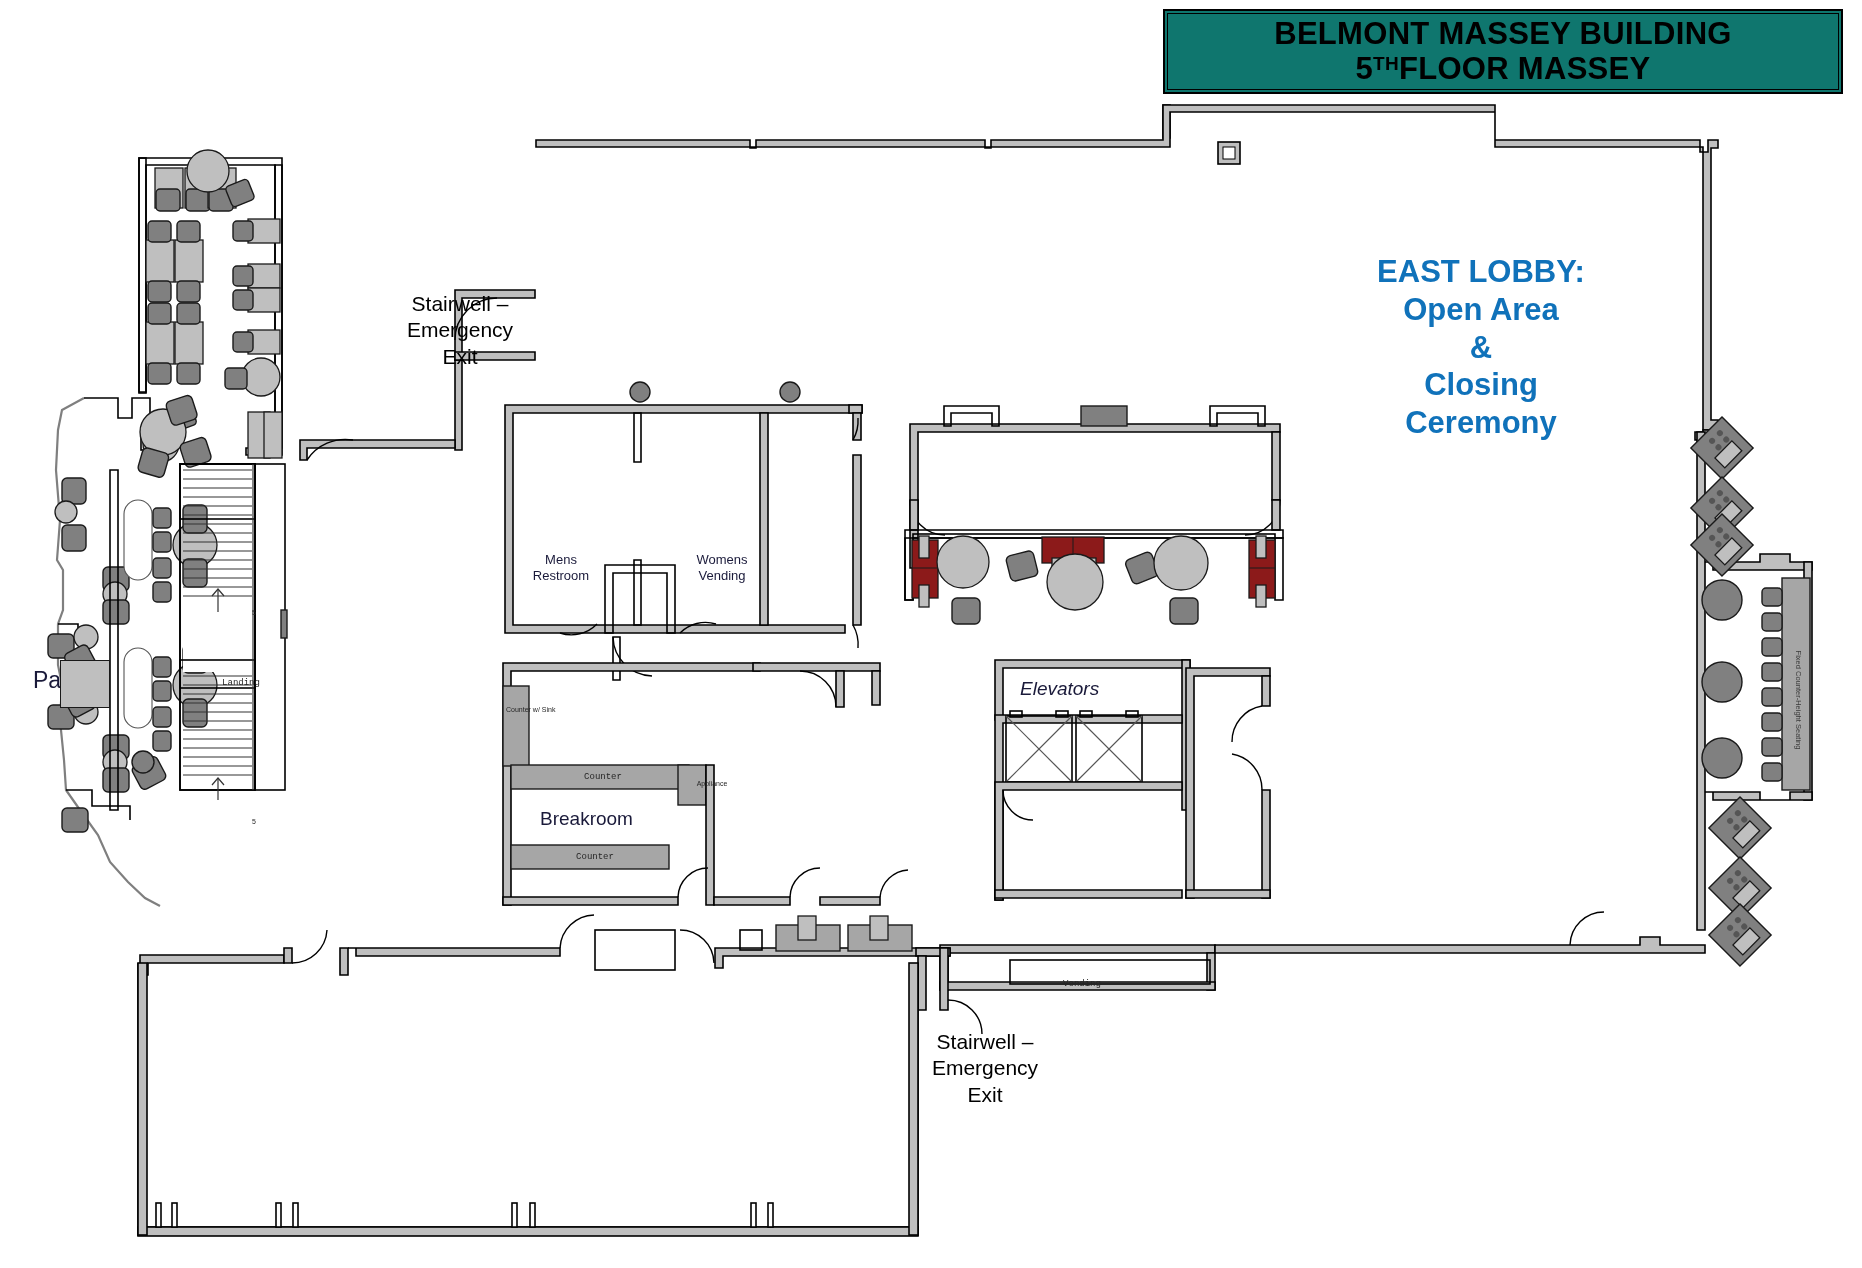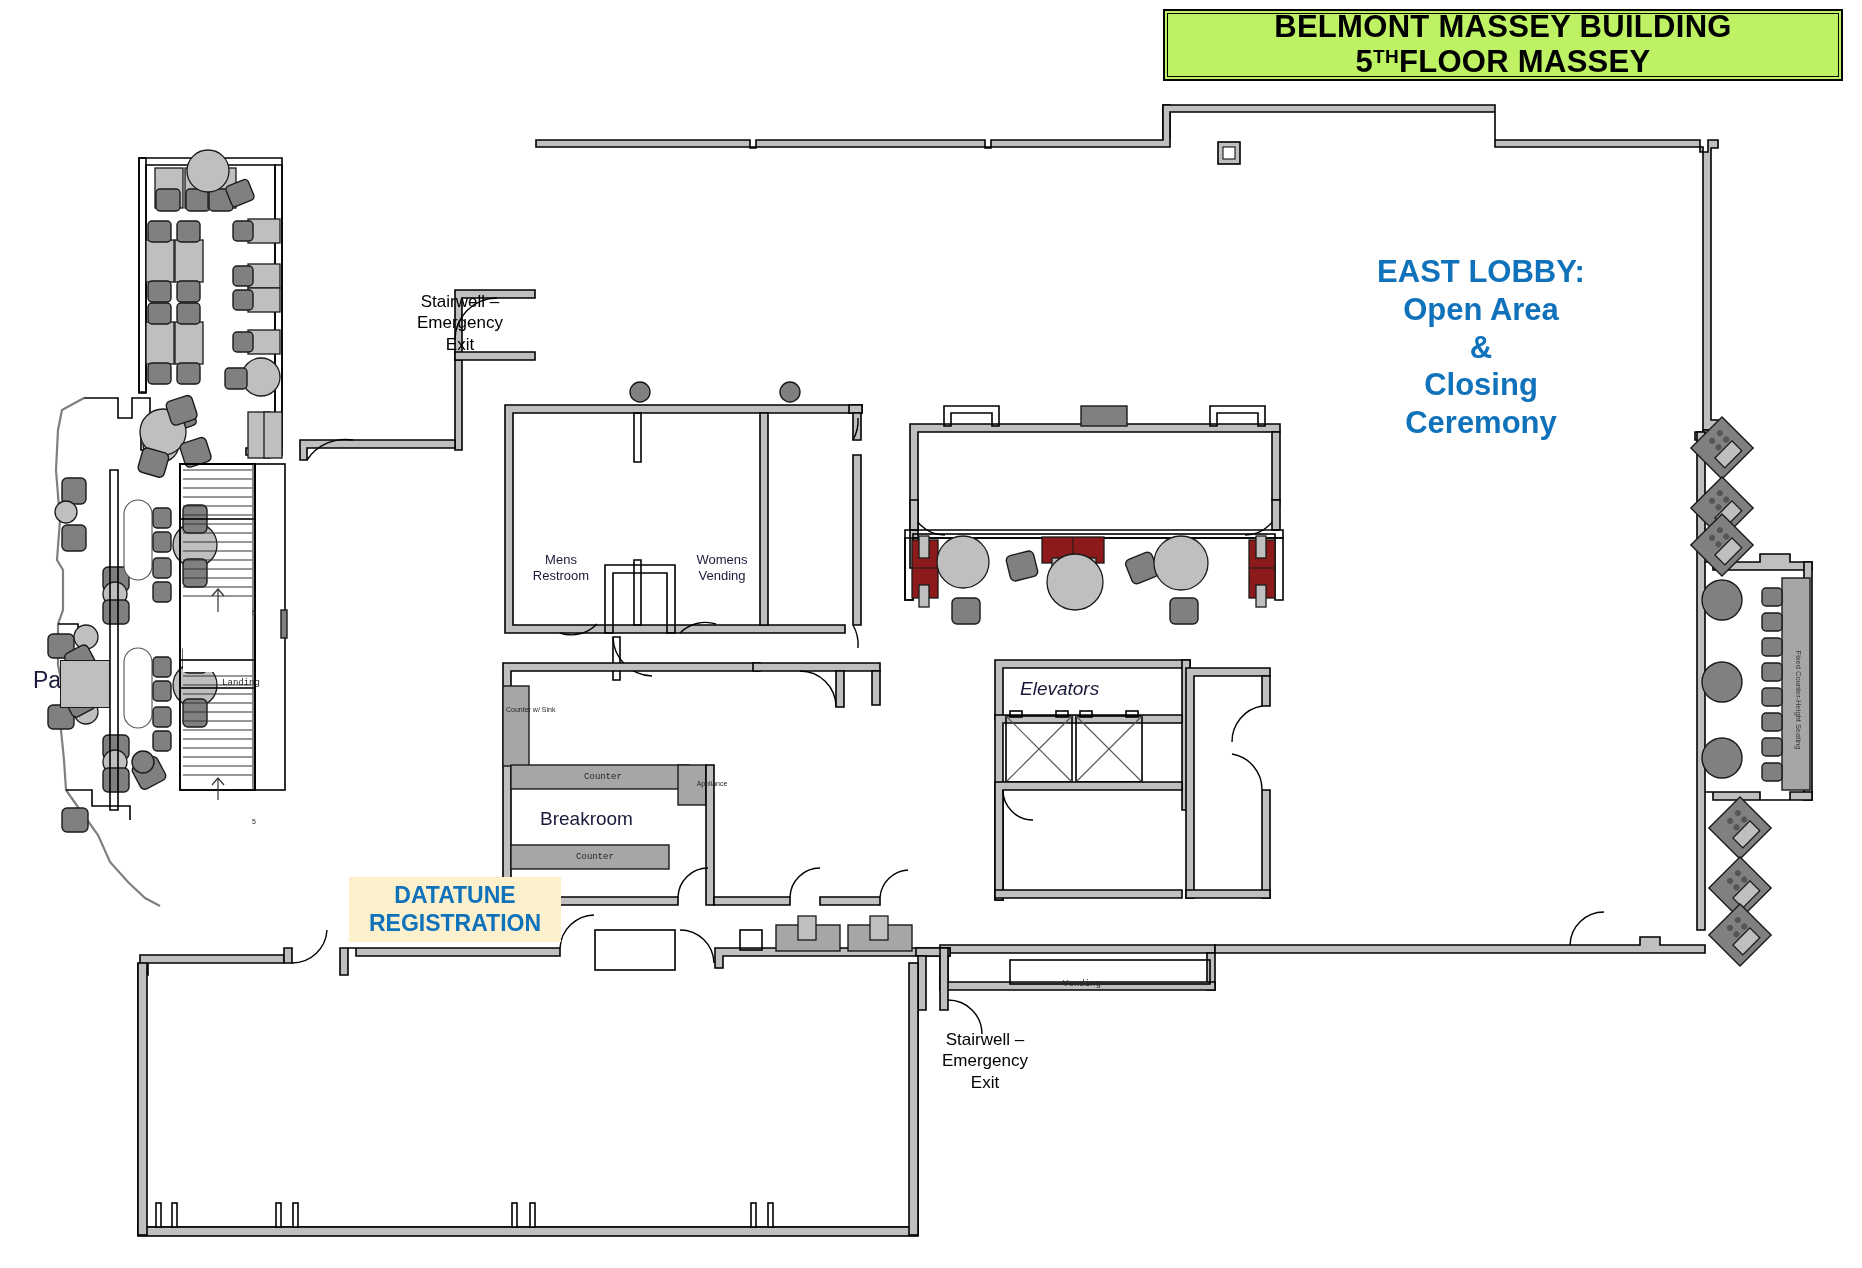--- a/index.html
+++ b/index.html
@@ -46,21 +46,21 @@
     font-family: "Liberation Sans", sans-serif;
     color: #000000;
   }
   .lbl-blue-big {
     color: #1072ba;
     font-weight: bold;
     text-align: center;
     line-height: 1.22;
   }
   .lbl-small {
-    font-size: 17px;
+    font-size: 21px;
     text-align: center;
     line-height: 1.26;
     color: #000000;
   }
   .lbl-tiny {
     font-size: 9px;
     text-align: center;
     line-height: 1.15;
     color: #262626;
     font-family: Liberation Mono, monospace;
@@ -71,23 +71,23 @@
     line-height: 1.1;
     color: #262626;
   }
 
   
   #title-block {
     position: absolute;
     left: 1163px;
     top: 9px;
     width: 680px;
-    height: 72px;
+    height: 85px;
     border: 2px solid #000;
-    background: #bef264;
+    background: #0f766e;
     box-sizing: border-box;
     padding: 2px;
   }
   #title-inner {
     width: 100%; height: 100%;
     border: 1px solid #000;
     box-sizing: border-box;
     display: flex;
     flex-direction: column;
     align-items: center;
@@ -634,22 +634,20 @@
   </div>
 
   <div class="lbl lbl-blue-big" id="east-lobby-label">EAST LOBBY:
 Open Area
 &amp;
 Closing
 Ceremony</div>
 
 
 
-  <div class="lbl lbl-blue-big" id="registration-label">DATATUNE
-REGISTRATION</div>
 
   <div class="lbl lbl-small" id="stair1-label">Stairwell –
 Emergency
 Exit</div>
   <div class="lbl lbl-small" id="stair2-label">Stairwell –
 Emergency
 Exit</div>
 
   <div class="lbl" id="elevators-label">Elevators</div>
   <div class="lbl" id="breakroom-label">Breakroom</div>

